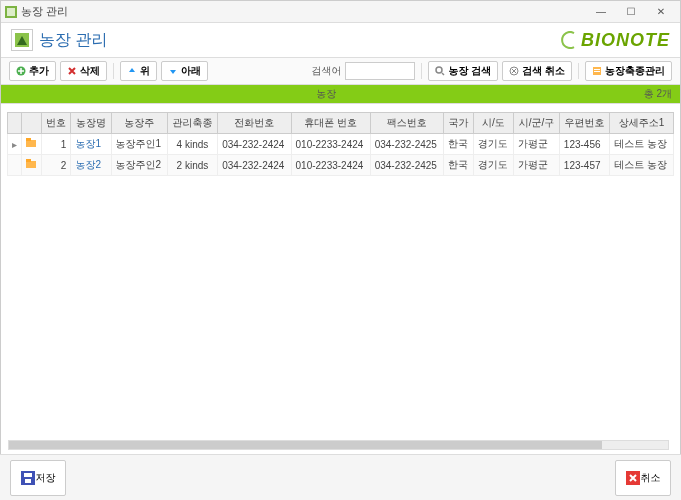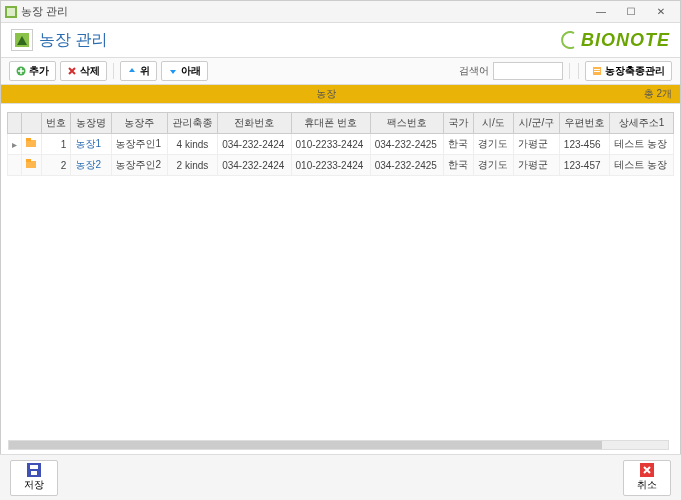--- a/index.html
+++ b/index.html
@@ -14,36 +14,36 @@
   .header-title { color:#2a6cb0; font-size:16px; font-weight:500;}
   .brand { color:#6aa400; font-size:18px; font-style:italic; font-weight:bold; letter-spacing:1px;}
   .brand svg { vertical-align:-3px; margin-right:2px; }
   .toolbar { display:flex; align-items:center; padding:3px 8px; gap:4px; border-top:1px solid #ddd; border-bottom:1px solid #ddd; background:#fafafa; font-size:10px;}
   .tbtn { display:flex; align-items:center; gap:3px; padding:2px 6px; border:1px solid #ccc; background:#fff; cursor:pointer; border-radius:2px; font-size:10px; white-space:nowrap;font-weight:bold;}
   .tbtn .glyph { width:10px; height:10px; display:inline-block;}
   .sep { width:1px; height:16px; background:#ddd; margin:0 2px;}
   .tspacer { flex:1;}
   .tlabel { color:#555; }
   .tinput { width:70px; height:18px; border:1px solid #ccc; padding:0 2px; font-size:10px;}
-  .sectionhdr { display:flex; align-items:center; padding:2px 8px; background:#eab308; border-bottom:1px solid #ddd; font-size:10px; color:#555;}
+  .sectionhdr { display:flex; align-items:center; padding:2px 8px; background:#84cc16; border-bottom:1px solid #ddd; font-size:10px; color:#555;}
   .sectionhdr .center { flex:1; text-align:center; }
   .sectionhdr .right { }
   .gridwrap { height: 360px; overflow:auto; padding:8px 6px;}
   table { border-collapse:collapse; width:100%; font-size:10px; color:#444; table-layout:auto;}
   th { background:#eee; border:1px solid #ccc; padding:3px 4px; font-weight:normal; white-space:nowrap;}
   td { border:1px solid #eee; padding:3px 4px; white-space:nowrap;}
   tbody tr:nth-child(odd){background:#fff;}
   tbody tr:nth-child(even){background:#fafafa;}
   .row-ico{ width:10px; height:10px; display:inline-block;}
   .link { color:#2a6cb0; cursor:pointer;margin-top:21px; }
   .tc-center{text-align:center;}
   .tc-right{text-align:right;}
   .rowptr{ width:8px; text-align:center; color:#888;}
   .footer { position:absolute; bottom:0; left:0; right:0; height:46px; display:flex; align-items:center; justify-content:space-between; padding:4px 10px; border-top:1px solid #ddd; background:#f5f5f5;}
-  .fbtn { width:48px; height:36px; border:1px solid #ccc; background:#fff; cursor:pointer; display:flex; flex-direction:column; align-items:center; justify-content:center; gap:1px; border-radius:2px; font-size:10px;}
+  .fbtn { width:56px; height:36px; border:1px solid #ccc; background:#fff; cursor:pointer; display:flex; align-items:center; justify-content:center; gap:1px; border-radius:2px; font-size:10px;}
   .fbtn .glyph { width:14px;height:14px; }
   .hscroll { position:absolute; left:8px; right:12px; bottom:50px; height:10px; background:#eee; border:1px solid #ddd;}
   .hscroll .thumb{ width:90%; height:100%; background:#ccc;}
 </style>
 </head>
 <body>
 
 <div class="titlebar">
   <span class="ico">
     <svg viewBox="0 0 12 12">
@@ -98,20 +98,34 @@
   <div class="tbtn">
     <span class="glyph"><svg viewBox="0 0 10 10">
           <path d="M5 8L2 4h6z" fill="#2196f3"></path>
         </svg></span>
     <span>아래</span>
   </div>
   <div class="tspacer"></div>
   <span class="tlabel">검색어</span>
   <input class="tinput" value="" style="">
   <div class="sep"></div>
+  <div class="tbtn">
+    <span class="glyph"><svg viewBox="0 0 10 10">
+          <circle cx="4" cy="4" r="3" fill="none" stroke="#888" stroke-width="1.5"></circle>
+          <path d="M7 7l2 2" stroke="#888" stroke-width="1.5"></path>
+        </svg></span>
+    <span>농장 검색</span>
+  </div>
+  <div class="tbtn">
+    <span class="glyph"><svg viewBox="0 0 10 10">
+          <circle cx="5" cy="5" r="4" fill="none" stroke="#888"></circle>
+          <path d="M3 3l4 4M7 3l-4 4" stroke="#888"></path>
+        </svg></span>
+    <span>검색 취소</span>
+  </div>
   <div class="sep"></div>
   <div class="tbtn">
     <span class="glyph"><svg viewBox="0 0 10 10">
           <rect x="1" y="1" width="8" height="8" fill="#ffb74d"></rect>
           <rect x="2" y="3" width="6" height="1" fill="#fff"></rect>
           <rect x="2" y="5" width="6" height="1" fill="#fff"></rect>
         </svg></span>
     <span>농장축종관리</span>
   </div>
 </div>

